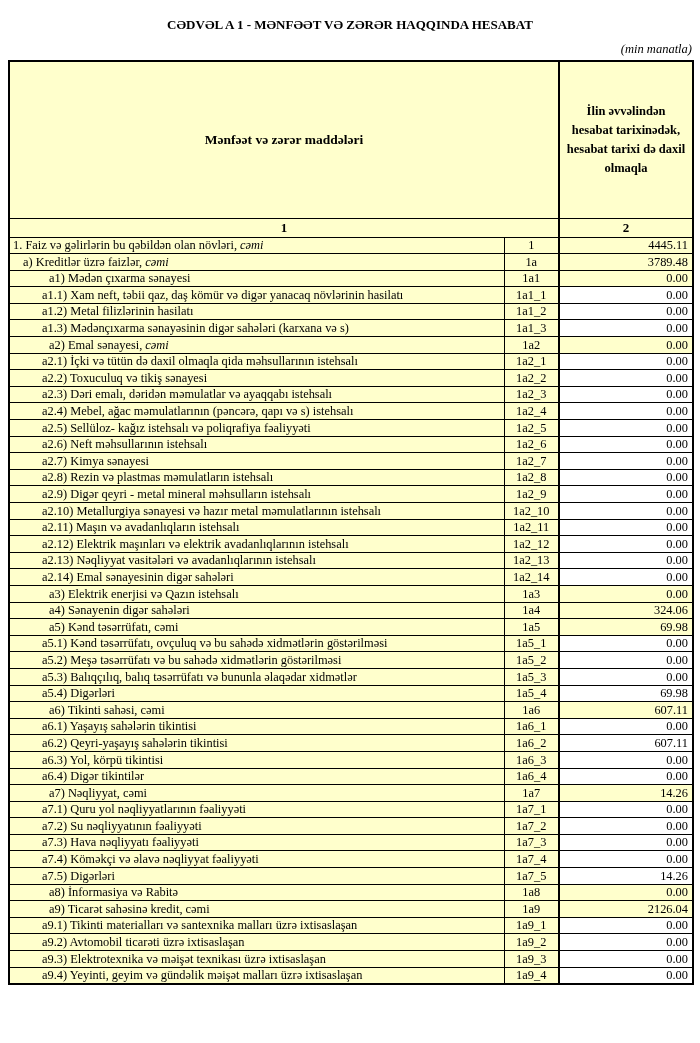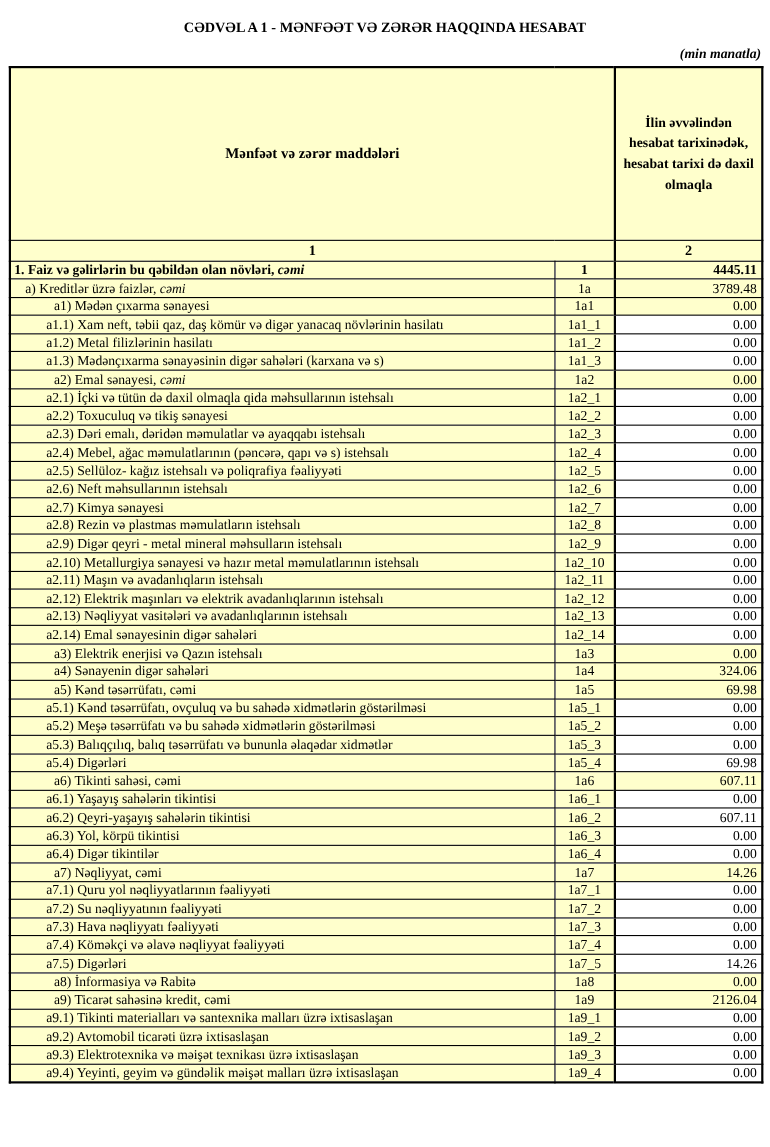--- a/index.html
+++ b/index.html
@@ -16,21 +16,20 @@
     text-align: center;
     font-weight: bold;
     font-size: 13px;
     line-height: 22px;
   }
   .unit-note {
     text-align: right;
     font-style: italic;
     font-size: 12.5px;
     padding: 6px 8px 3px 0;
-    font-weight: bold;
   }
   table.report {
     border-collapse: collapse;
     margin-left: 8px;
     width: 684px;
     table-layout: fixed;
     border: 2px solid #000;
   }
   table.report th, table.report td {
     border: 1px solid #000;
@@ -71,21 +70,21 @@
   .ind2 { padding-left: 39px; }
   .ind3 { padding-left: 32px; }
   .c-code { text-align: center; }
   .c-value {
     text-align: right;
     padding-right: 4px;
     border-left: 2px solid #000 !important;
   }
   .col2-border { border-left: 2px solid #000 !important; }
   .c-value.editable { background: #FFFFFF; }
-  tr.bold td { font-weight: bold; }
+  tr.bold td { font-weight: normal; }
 </style>
 </head>
 <body>
 
 <div class="title">CƏDVƏL A 1 - MƏNFƏƏT VƏ ZƏRƏR HAQQINDA HESABAT</div>
 <div class="unit-note">(min manatla)</div>
 
 <table class="report">
   <colgroup>
     <col style="width:495px">

